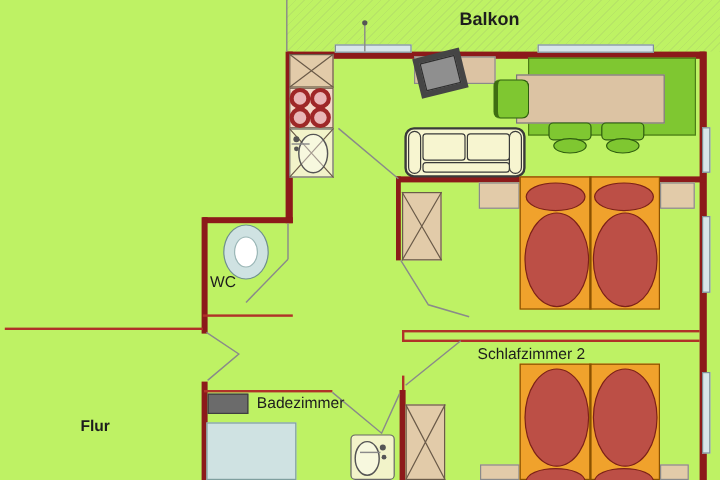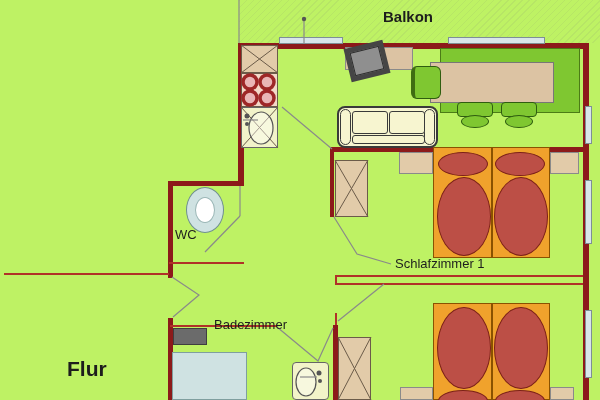--- a/index.html
+++ b/index.html
@@ -172,17 +172,17 @@
     <line class="gline" x1="243" y1="120" x2="258" y2="120"></line>
 
     <ellipse class="basin" cx="306" cy="382" rx="10" ry="14"></ellipse>
     <circle class="dot" cx="319" cy="373" r="2.5"></circle>
     <circle class="dot" cx="320" cy="381" r="2"></circle>
     <line class="gline" x1="300" y1="377" x2="317" y2="377"></line>
   </svg>
 
   <div class="lbl b" style="left:383px;top:8px;font-size:15px;">Balkon</div>
   <div class="lbl" style="left:175px;top:227px;">WC</div>
-  <div class="lbl" style="left:395px;top:256px;">Schlafzimmer 1</div>
-  <div class="lbl" style="left:214px;top:317px;">Badezimmer</div>
-  <div class="lbl b" style="left:67px;top:357px;font-size:21px;">Flur</div>
+  <div class="lbl" style="left:398px;top:287px;">Schlafzimmer 2</div>
+  <div class="lbl" style="left:214px;top:328px;">Badezimmer</div>
+  <div class="lbl b" style="left:67px;top:347px;font-size:13px;">Flur</div>
 
 </div>
 
 </body></html>

